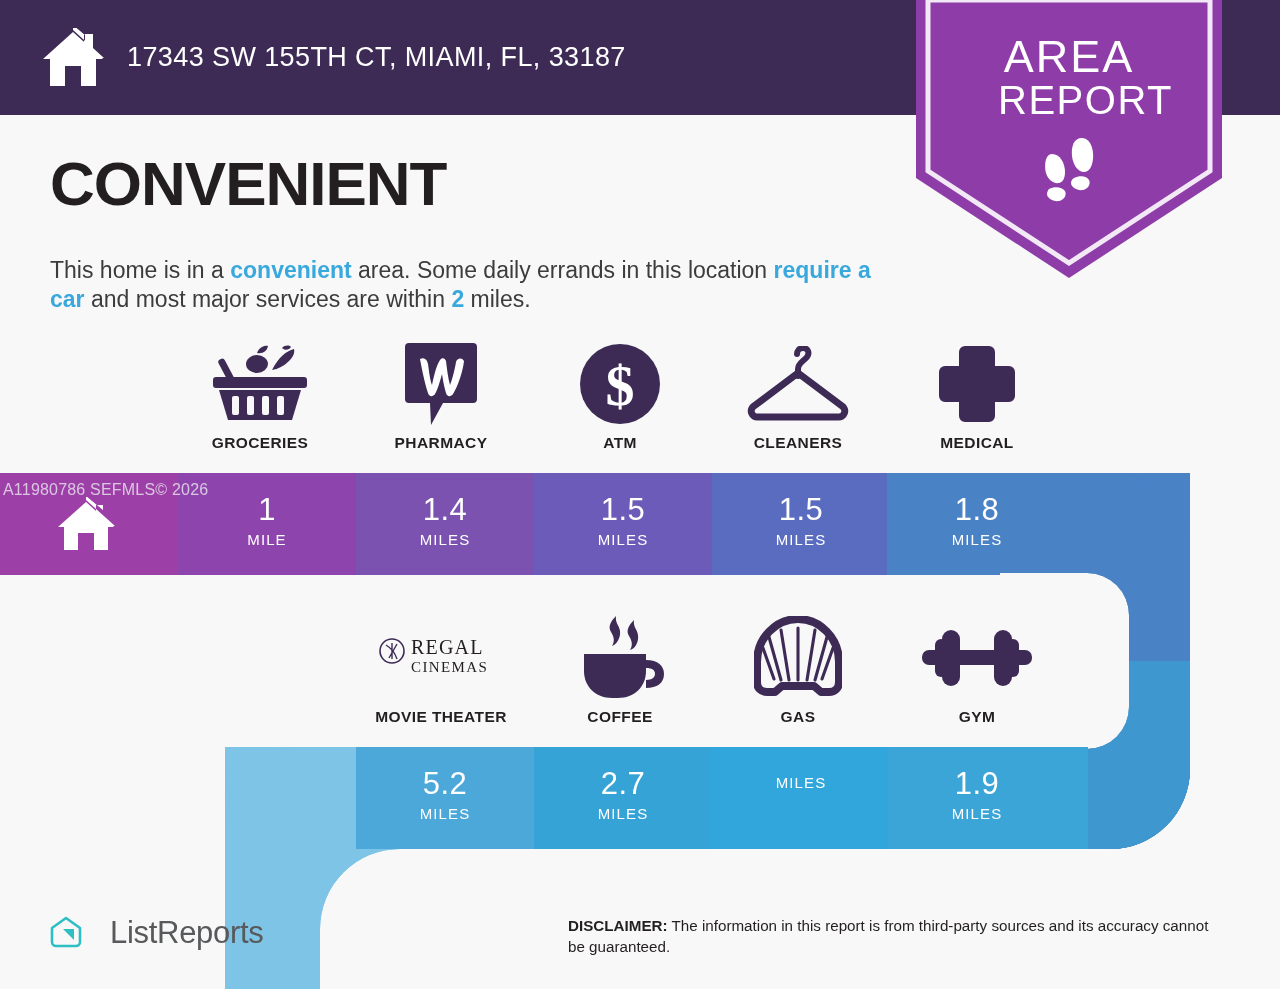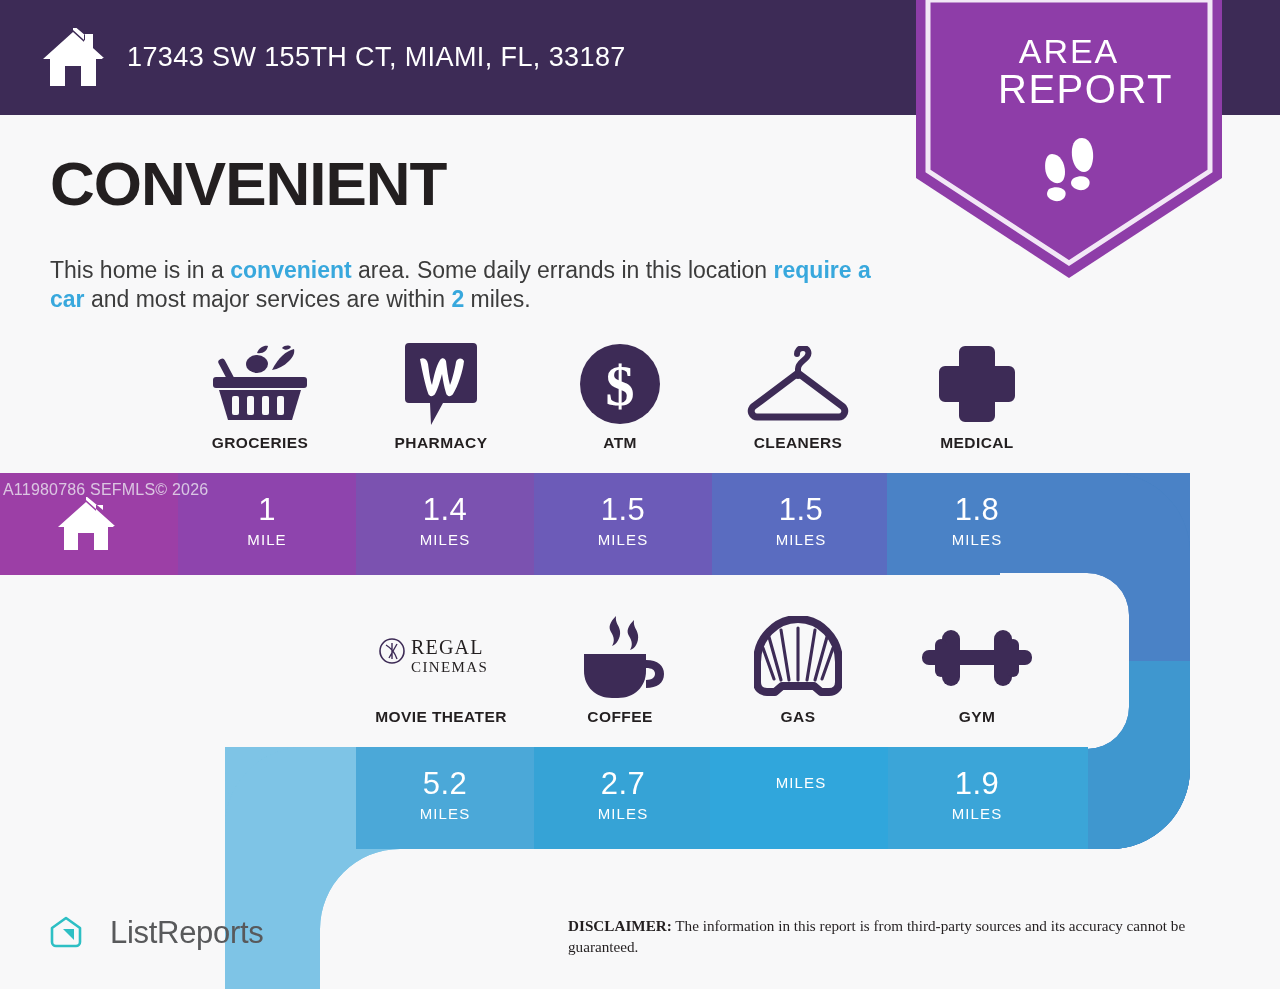--- a/index.html
+++ b/index.html
@@ -31,21 +31,21 @@
   
   .badge{
     position:absolute;left:916px;top:0;width:306px;height:278px;
     z-index:6;
   }
   .badge svg{display:block;}
   .badge-text{
     position:absolute;left:0;top:34px;width:306px;text-align:center;
     color:#ffffff;line-height:1.02;pointer-events:none;
   }
-  .badge-text .l1{display:block;font-size:34px;letter-spacing:2px;font-weight:400;}
+  .badge-text .l1{display:block;font-size:45px;letter-spacing:2px;font-weight:400;}
   .badge-text .l2{display:block;font-size:40px;letter-spacing:1.5px;font-weight:400;margin-left:33px;}
   .badge-feet{position:absolute;left:118px;top:132px;width:70px;height:74px;}
 
   
   .title{
     position:absolute;left:50px;top:153px;
     font-size:62px;font-weight:bold;color:#231f20;
     letter-spacing:-1px;line-height:1;margin:0;
   }
   .blurb{
@@ -91,21 +91,21 @@
 
   
   .footer-logo{
     position:absolute;left:48px;top:915px;display:flex;align-items:center;gap:10px;z-index:4;
   }
   .footer-logo .lr-name{
     font-size:31px;color:#58595b;letter-spacing:-.3px;font-weight:400;margin-left:16px;
   }
   .disclaimer{
     position:absolute;left:568px;top:916px;width:660px;
-    font-size:15.2px;line-height:1.35;color:#231f20;z-index:4;font-family:Liberation Serif, serif;
+    font-size:15.2px;line-height:1.35;color:#231f20;z-index:4;
   }
   .disclaimer b{font-weight:bold;}
 </style>
 </head>
 <body>
 
 <div class="page">
 
   <svg class="track" viewBox="0 0 1280 989" width="1280" height="989" aria-hidden="true">
     <defs>

